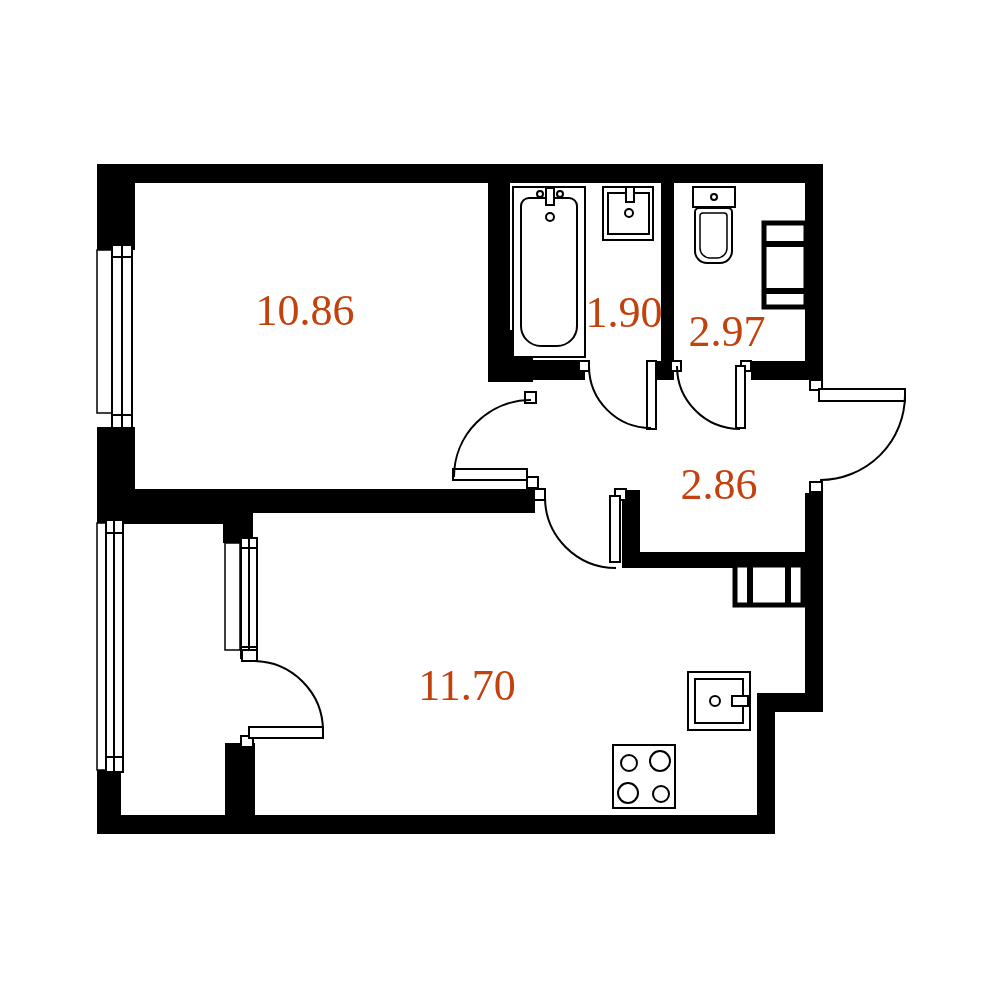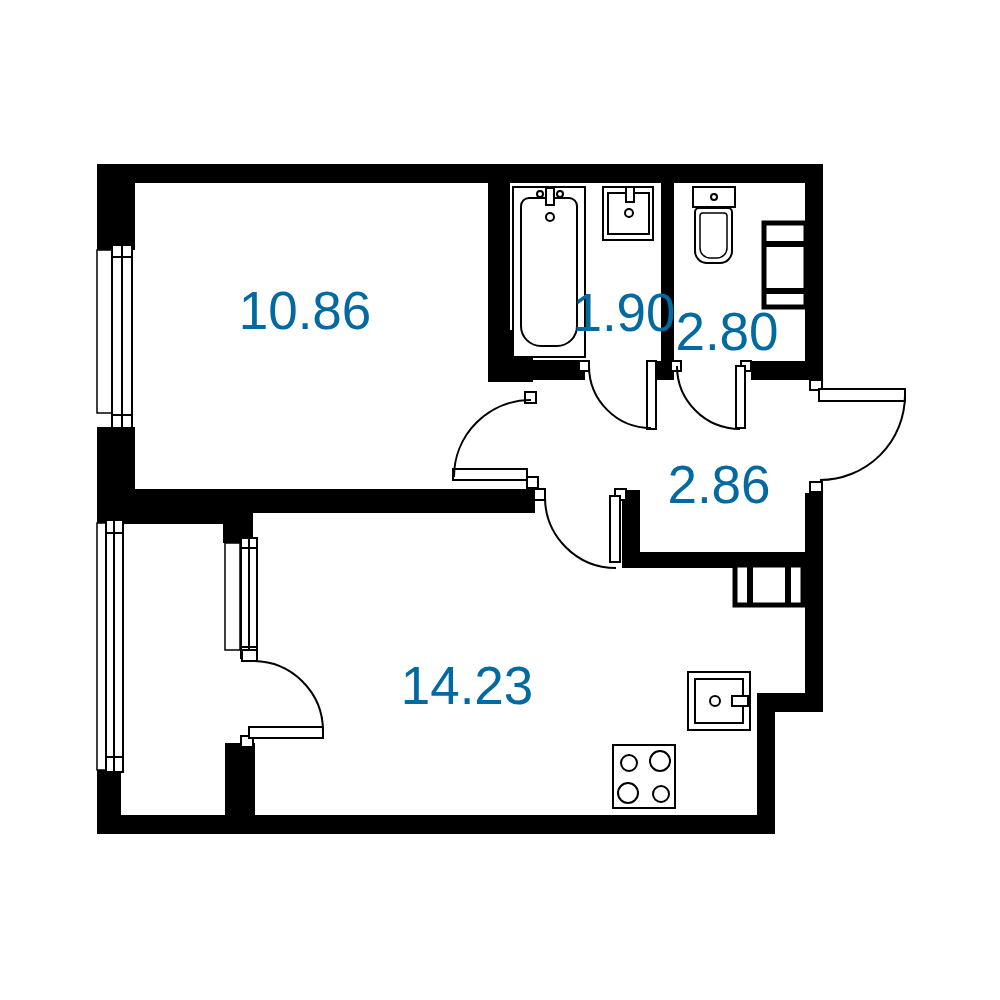--- a/index.html
+++ b/index.html
@@ -10,21 +10,21 @@
   .plan-svg{position:absolute;left:0;top:0;width:1000px;height:1000px;}
   .wall{fill:#000000;shape-rendering:crispEdges;}
   .wline{fill:#ffffff;stroke:#000000;stroke-width:2;}
   .thin{fill:#ffffff;stroke:#000000;stroke-width:1.5;}
   .arc{fill:none;stroke:#000000;stroke-width:2;}
   .thick{fill:#ffffff;stroke:#000000;stroke-width:5;}
   .bar{fill:#000000;}
   .dot{fill:#ffffff;stroke:#000000;stroke-width:2;}
   .room-label{
     position:absolute;transform:translate(-50%,-50%);
-    font-size:53px;color:#0369a1;white-space:nowrap;letter-spacing:0px;
+    font-size:44px;color:#c2410c;white-space:nowrap;letter-spacing:0px;font-family:Liberation Serif, serif;
   }
 </style>
 </head>
 <body>
 
 <div class="canvas">
   <svg class="plan-svg" viewBox="0 0 1000 1000" xmlns="http://www.w3.org/2000/svg">
 
     <g>
       <rect class="wall" x="97" y="164" width="726" height="19"></rect>
@@ -161,16 +161,16 @@
       <rect class="wline" x="613" y="745" width="62" height="63"></rect>
       <circle class="dot" cx="629" cy="763" r="8"></circle>
       <circle class="dot" cx="660" cy="761" r="10"></circle>
       <circle class="dot" cx="628" cy="793" r="10"></circle>
       <circle class="dot" cx="661" cy="794" r="8"></circle>
     </g>
   </svg>
 
   <div class="room-label" style="left:305px;top:310px">10.86</div>
   <div class="room-label" style="left:624px;top:312px">1.90</div>
-  <div class="room-label" style="left:727px;top:331px">2.80</div>
+  <div class="room-label" style="left:727px;top:331px">2.97</div>
   <div class="room-label" style="left:719px;top:484px">2.86</div>
-  <div class="room-label" style="left:467px;top:685px">14.23</div>
+  <div class="room-label" style="left:467px;top:685px">11.70</div>
 </div>
 
 </body></html>

